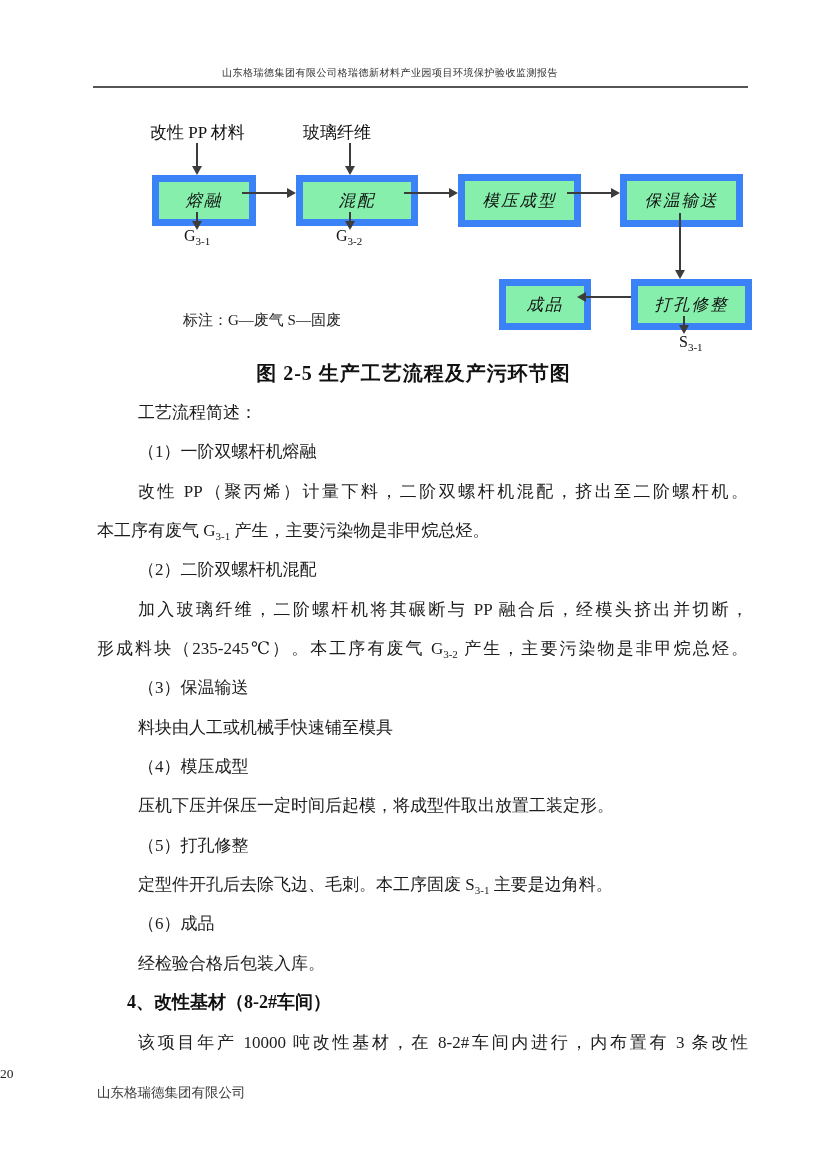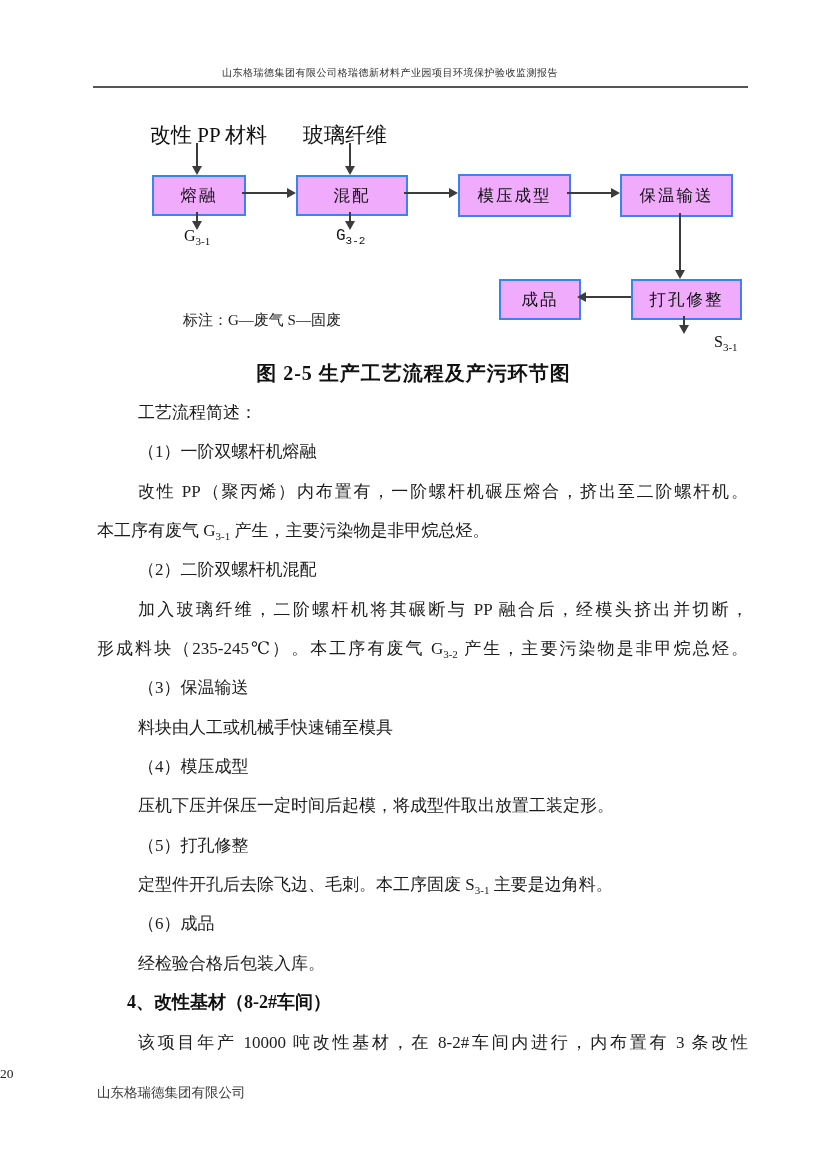--- a/index.html
+++ b/index.html
@@ -5,23 +5,23 @@
   html,body{margin:0;padding:0;background:#e8e8e8;}
   .page{position:relative;width:827px;height:1169px;background:#ffffff;margin:0 auto;
         font-family:"Liberation Serif","DejavU Serif",serif;color:#1f1f1f;overflow:hidden;}
 
   
   .hdr-title{position:absolute;left:222px;top:66px;font-size:10px;color:#2f2f2f;
              white-space:nowrap;letter-spacing:0.5px;}
   .hdr-line{position:absolute;left:93px;top:86px;width:655px;height:2px;background:#555;}
 
   
-  .flbl{position:absolute;font-size:21px;color:#111;white-space:nowrap;}
-  .fb{position:absolute;border:2px solid #3b82f6;background:#f0abfc;display:flex;
-      align-items:center;justify-content:center;font-size:16.5px;letter-spacing:2px;color:#111;}
+  .flbl{position:absolute;font-size:17px;color:#111;white-space:nowrap;}
+  .fb{position:absolute;border:7px solid #3b82f6;background:#86efac;display:flex;
+      align-items:center;justify-content:center;font-size:16.5px;letter-spacing:2px;color:#111;font-style:italic;}
   .vline{position:absolute;width:2px;background:#3c3c3c;}
   .hline{position:absolute;height:2px;background:#3c3c3c;}
   .dline{position:absolute;width:0;border-left:2px dashed #3c3c3c;}
   .a-down{position:absolute;width:0;height:0;border-left:5px solid transparent;
           border-right:5px solid transparent;border-top:9px solid #3c3c3c;}
   .a-left{position:absolute;width:0;height:0;border-top:5px solid transparent;
           border-bottom:5px solid transparent;border-right:9px solid #3c3c3c;}
   .em{position:absolute;font-size:16px;color:#111;white-space:nowrap;}
   .sb2{font-size:11px;}
   .legend{position:absolute;left:183px;top:311px;font-size:15px;color:#222;white-space:nowrap;}
@@ -83,32 +83,32 @@
     <div class="a-left" style="left:577px;top:292px;"></div>
 
     <div class="dline" style="left:196px;top:212px;height:11px;"></div>
     <div class="a-down" style="left:192px;top:221px;"></div>
     <div class="dline" style="left:349px;top:212px;height:11px;"></div>
     <div class="a-down" style="left:345px;top:221px;"></div>
     <div class="dline" style="left:683px;top:316px;height:11px;"></div>
     <div class="a-down" style="left:679px;top:325px;"></div>
 
     <div class="em" style="left:184px;top:227px;"><span>G</span><sub class="sb2">3-1</sub></div>
-    <div class="em" style="left:336px;top:227px;font-family:Liberation Mono, monospace;"><span>G</span><sub class="sb2">3-2</sub></div>
-    <div class="em" style="left:714px;top:333px;"><span>S</span><sub class="sb2">3-1</sub></div>
+    <div class="em" style="left:336px;top:227px;"><span>G</span><sub class="sb2">3-2</sub></div>
+    <div class="em" style="left:679px;top:333px;"><span>S</span><sub class="sb2">3-1</sub></div>
 
     <div class="legend">标注：G—废气 S—固废</div>
   </div>
 
   <div class="caption">图 2-5  生产工艺流程及产污环节图</div>
 
   <div class="body">
     <div class="bl ind">工艺流程简述：</div>
     <div class="bl ind">（1）一阶双螺杆机熔融</div>
-    <div class="bl ind just">改性 PP（聚丙烯）内布置有，一阶螺杆机碾压熔合，挤出至二阶螺杆机。</div>
+    <div class="bl ind just">改性 PP（聚丙烯）计量下料，二阶双螺杆机混配，挤出至二阶螺杆机。</div>
     <div class="bl"><span>本工序有废气 G</span><sub class="sb">3-1</sub><span> 产生，主要污染物是非甲烷总烃。</span></div>
     <div class="bl ind">（2）二阶双螺杆机混配</div>
     <div class="bl ind just">加入玻璃纤维，二阶螺杆机将其碾断与 PP 融合后，经模头挤出并切断，</div>
     <div class="bl just"><span>形成料块（235-245℃）。本工序有废气 G</span><sub class="sb">3-2</sub><span> 产生，主要污染物是非甲烷总烃。</span></div>
     <div class="bl ind">（3）保温输送</div>
     <div class="bl ind">料块由人工或机械手快速铺至模具</div>
     <div class="bl ind">（4）模压成型</div>
     <div class="bl ind">压机下压并保压一定时间后起模，将成型件取出放置工装定形。</div>
     <div class="bl ind">（5）打孔修整</div>
     <div class="bl ind"><span>定型件开孔后去除飞边、毛刺。本工序固废 S</span><sub class="sb">3-1</sub><span> 主要是边角料。</span></div>

